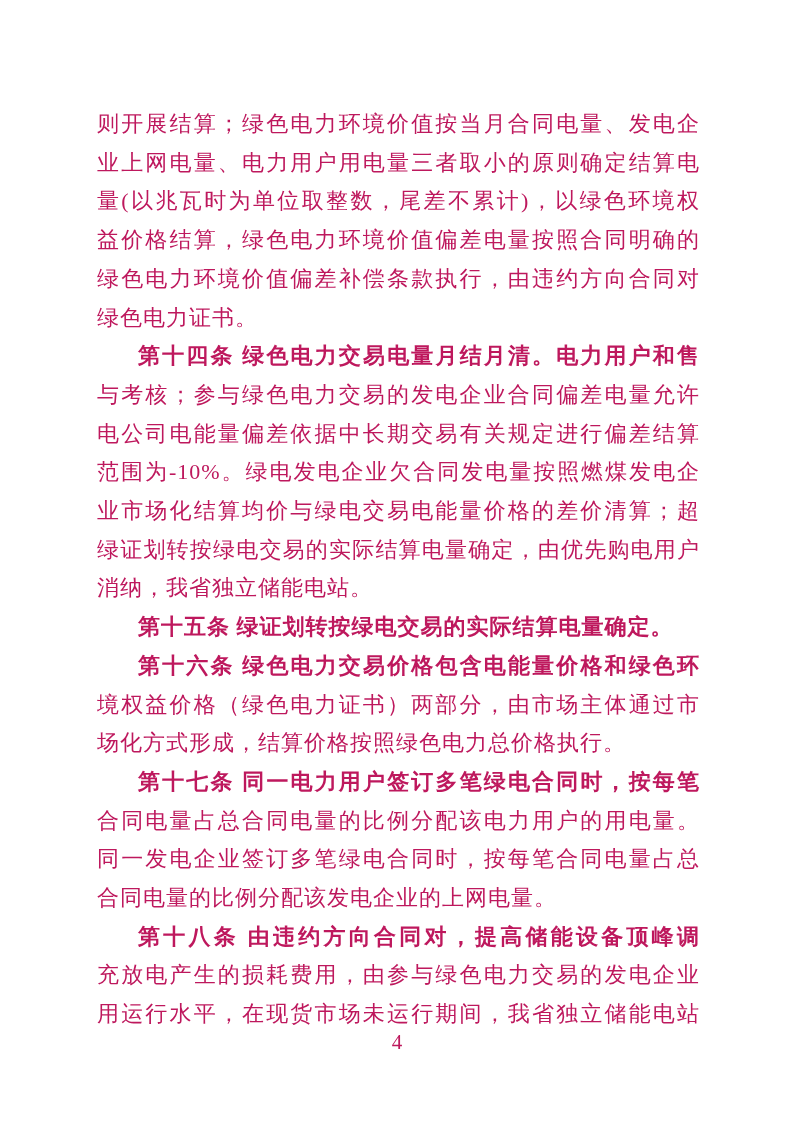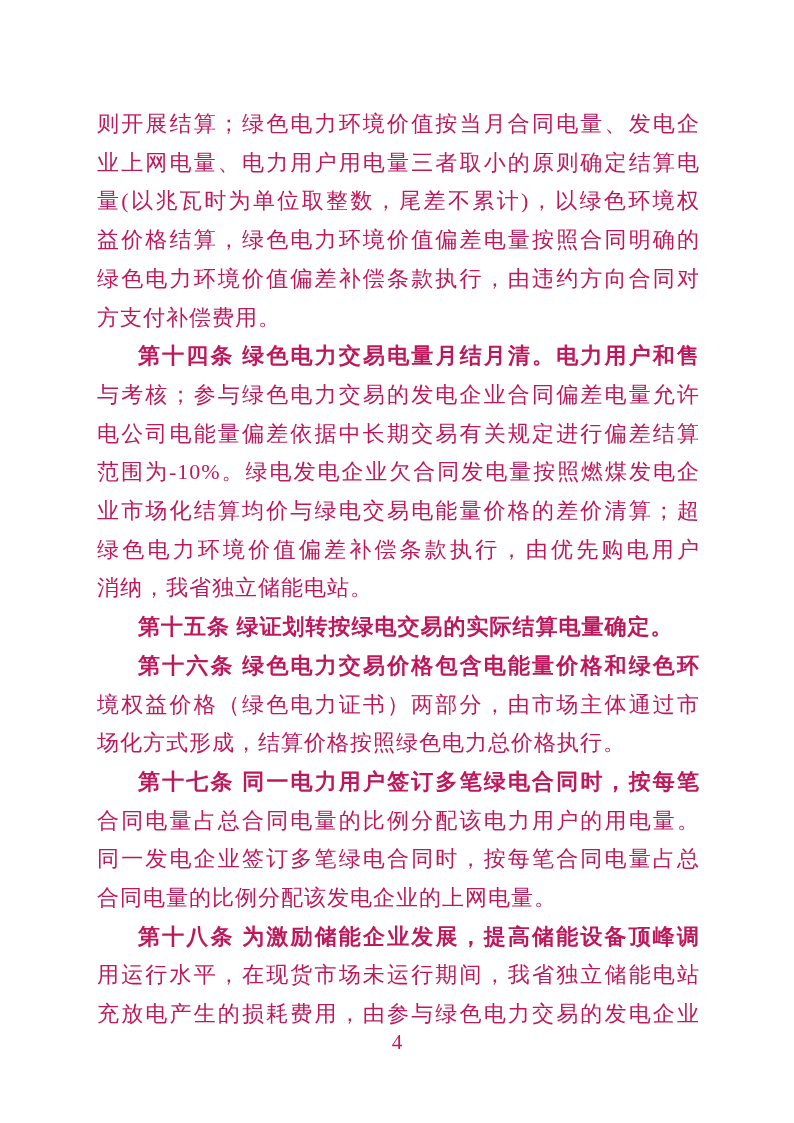--- a/index.html
+++ b/index.html
@@ -52,30 +52,30 @@
 
 <div class="sheet">
   <div class="textblock">
 
     <section>
       <div class="line j">则开展结算；绿色电力环境价值按当月合同电量、发电企</div>
       <div class="line j">业上网电量、电力用户用电量三者取小的原则确定结算电</div>
       <div class="line j">量(以兆瓦时为单位取整数，尾差不累计)，以绿色环境权</div>
       <div class="line j">益价格结算，绿色电力环境价值偏差电量按照合同明确的</div>
       <div class="line j">绿色电力环境价值偏差补偿条款执行，由违约方向合同对</div>
-      <div class="line l">方支付补偿费用。</div>
+      <div class="line l">绿色电力证书。</div>
     </section>
 
     <section>
       <div class="line j ind">第十四条 绿色电力交易电量月结月清。电力用户和售</div>
       <div class="line j">与考核；参与绿色电力交易的发电企业合同偏差电量允许</div>
       <div class="line j">电公司电能量偏差依据中长期交易有关规定进行偏差结算</div>
       <div class="line j">范围为-10%。绿电发电企业欠合同发电量按照燃煤发电企</div>
       <div class="line j">业市场化结算均价与绿电交易电能量价格的差价清算；超</div>
-      <div class="line j">绿色电力环境价值偏差补偿条款执行，由优先购电用户</div>
+      <div class="line j">绿证划转按绿电交易的实际结算电量确定，由优先购电用户</div>
       <div class="line l">消纳，我省独立储能电站。</div>
     </section>
 
     <section>
       <div class="line l ind">第十五条 绿证划转按绿电交易的实际结算电量确定。</div>
     </section>
 
     <section>
       <div class="line j ind">第十六条 绿色电力交易价格包含电能量价格和绿色环</div>
       <div class="line j">境权益价格（绿色电力证书）两部分，由市场主体通过市</div>
@@ -83,21 +83,21 @@
     </section>
 
     <section>
       <div class="line j ind">第十七条 同一电力用户签订多笔绿电合同时，按每笔</div>
       <div class="line j">合同电量占总合同电量的比例分配该电力用户的用电量。</div>
       <div class="line j">同一发电企业签订多笔绿电合同时，按每笔合同电量占总</div>
       <div class="line l">合同电量的比例分配该发电企业的上网电量。</div>
     </section>
 
     <section>
-      <div class="line j ind">第十八条 为激励储能企业发展，提高储能设备顶峰调</div>
+      <div class="line j ind">第十八条 由违约方向合同对，提高储能设备顶峰调</div>
+      <div class="line j">充放电产生的损耗费用，由参与绿色电力交易的发电企业</div>
       <div class="line j">用运行水平，在现货市场未运行期间，我省独立储能电站</div>
-      <div class="line j">充放电产生的损耗费用，由参与绿色电力交易的发电企业</div>
     </section>
 
   </div>
 
   <div class="page-number">4</div>
 </div>
 
 </body></html>

